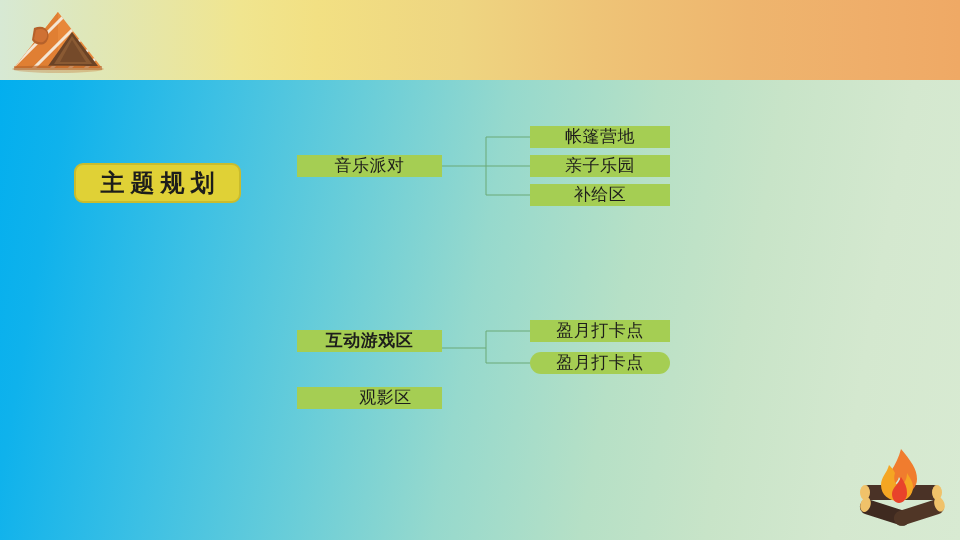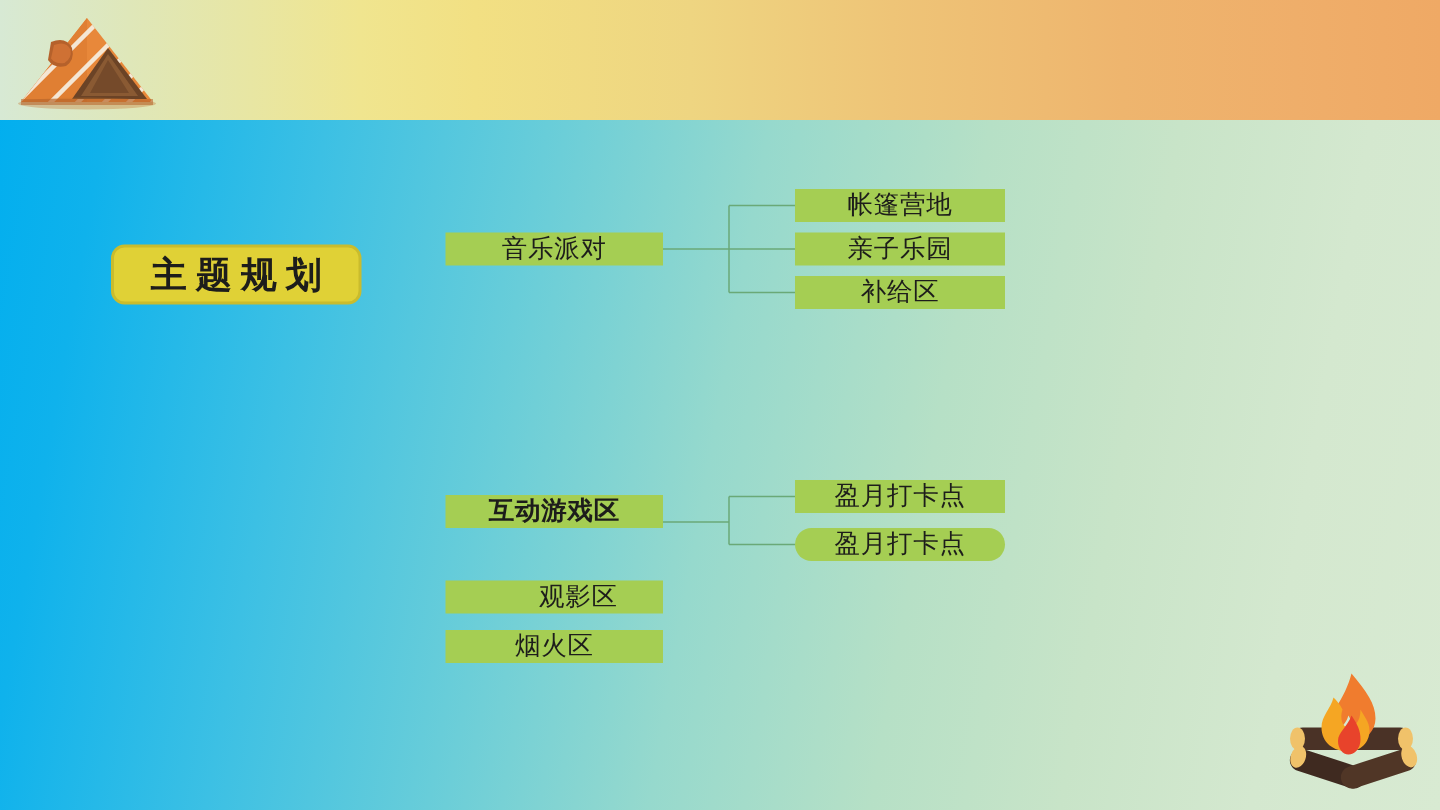--- a/index.html
+++ b/index.html
@@ -227,18 +227,15 @@
       </div>
       <div class="node level2" style="top: 320px;">
         <span>盈月打卡点</span>
       </div>
       <div class="node level2" style="top: 352px; border-radius: 11px;">
         <span>盈月打卡点</span>
       </div>
       <div class="node level1" style="top: 387px; padding-left: 32px;">
         <span>观影区</span>
       </div>
-      <div class="node level1" style="top: 420px;">
-        <span>烟火区</span>
-      </div>
     </div>
 
 </div>
 
 </body></html>

